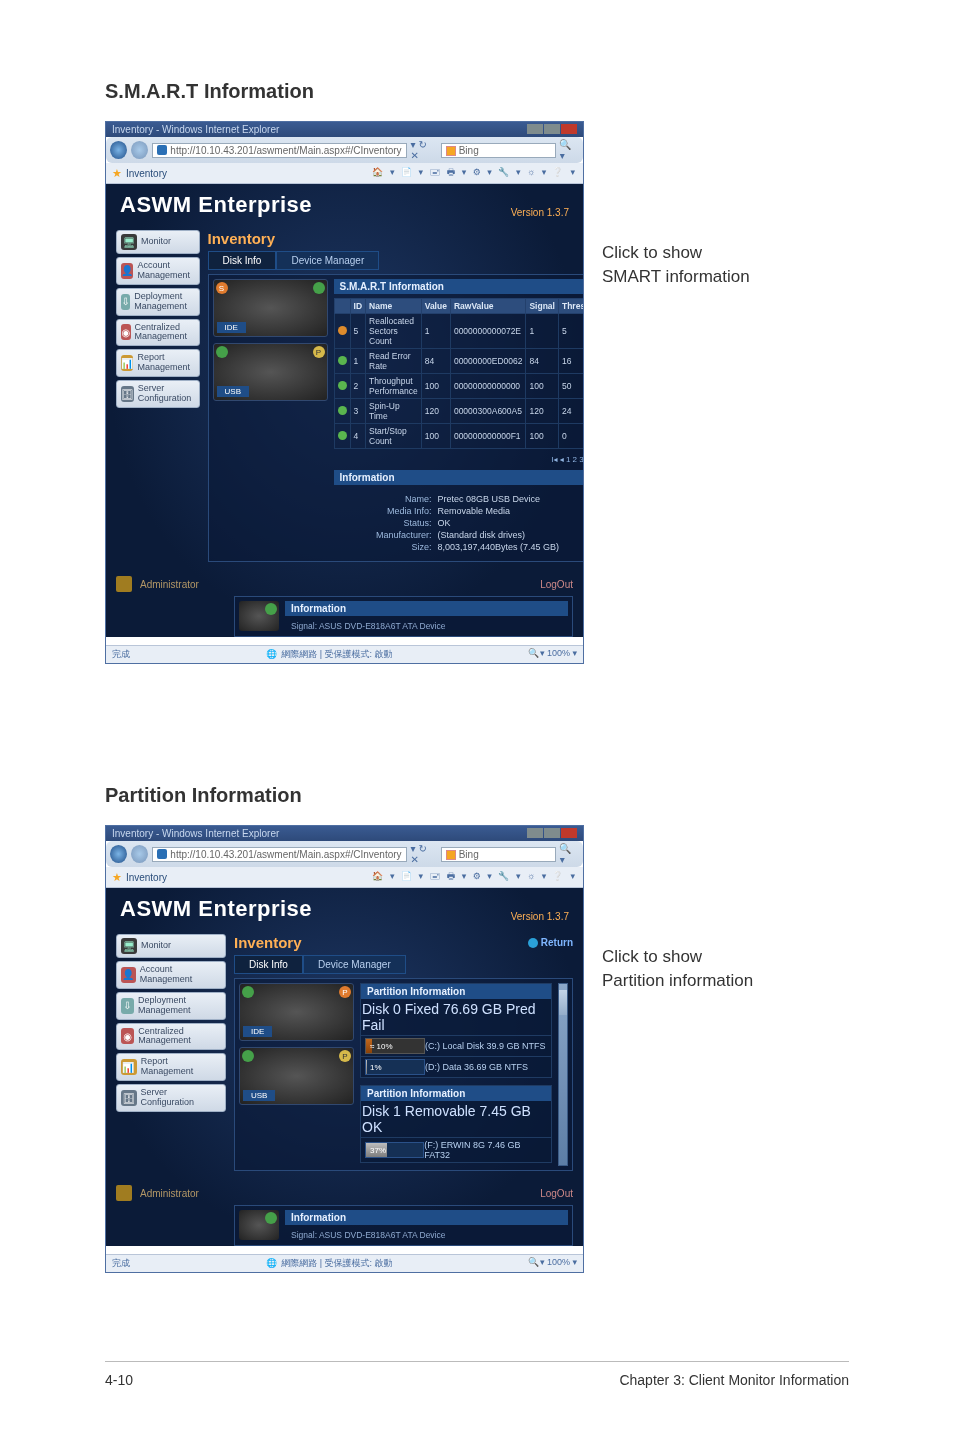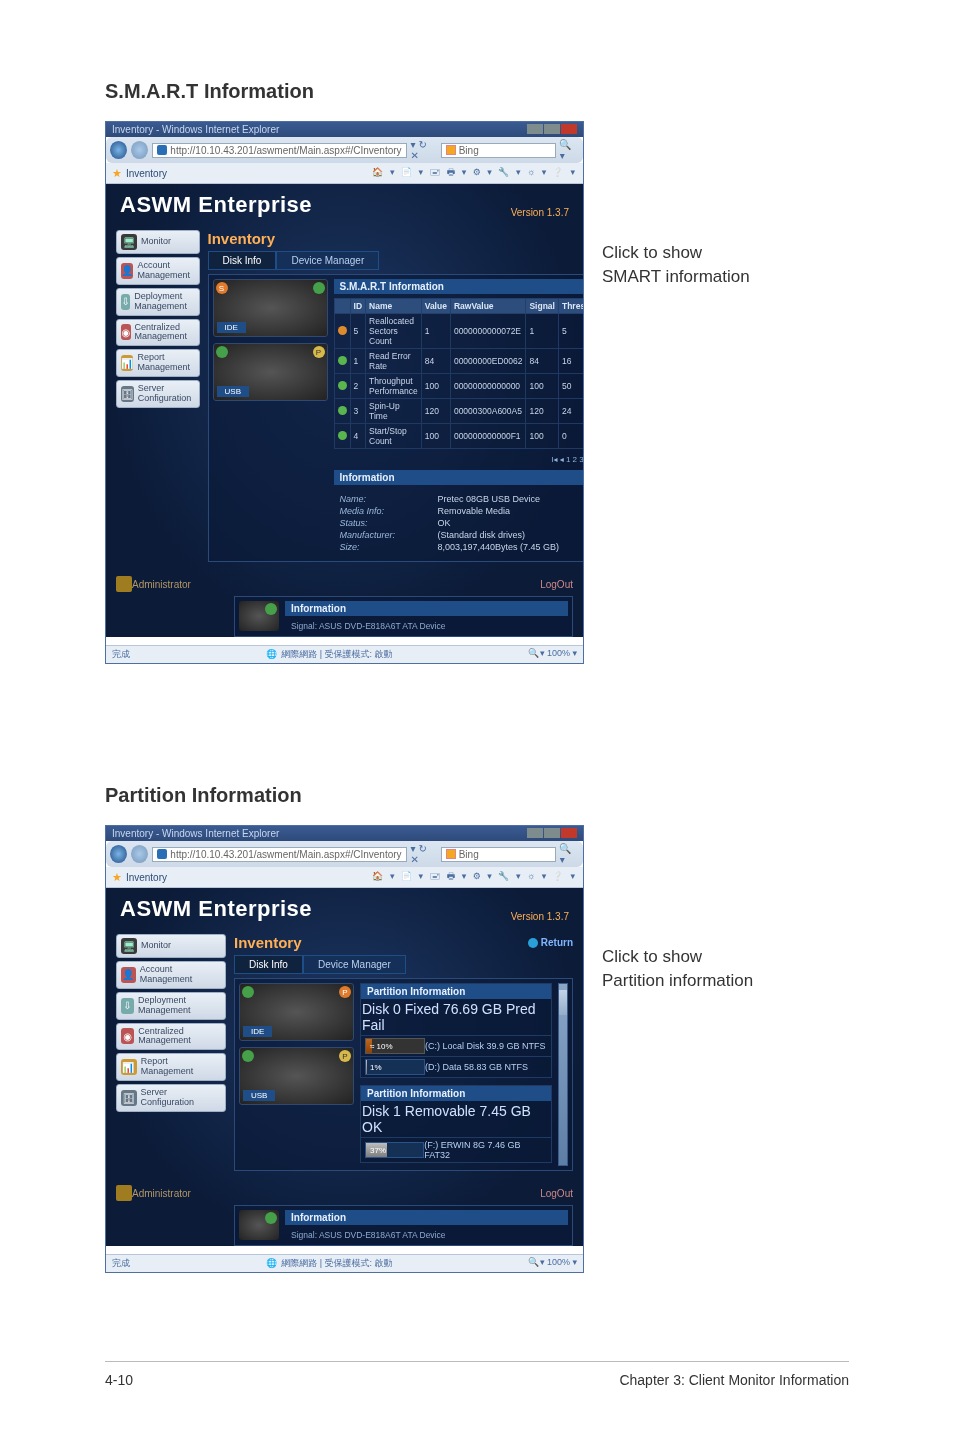--- a/index.html
+++ b/index.html
@@ -65,21 +65,21 @@
     background: radial-gradient(#7ab3e5,#1f4d87);
     display:inline-block;
   }
   .addr-input {
     flex:1; background:#fff; border:1px solid #9ab; padding:1px 4px; color:#666; font-size:10px;
     display:flex; align-items:center; gap:3px;
   }
   .addr-input .ie-icon{width:10px;height:10px;background:#2a6fb5;border-radius:2px;display:inline-block;}
   .search-box {
     width:120px; background:#fff; border:1px solid #9ab; padding:1px 4px; color:#666;
-    display:flex; align-items:flex-start; gap:3px;
+    display:flex; align-items:flex-end; gap:3px;
   }
   .bing-icon { width:10px;height:10px;background:#f5a623;border:1px solid #d88;display:inline-block;}
   .br-tabs {
     background:#e8eef6; padding:2px 6px; display:flex; justify-content:space-between; align-items:center;
     border-bottom:1px solid #b9c5d8;
   }
   .br-tab {
     display:flex; align-items:center; gap:4px; font-size:10px; color:#2a4d7a;
   }
   .star-icon{color:#f5a623;font-size:11px;}
@@ -183,21 +183,21 @@
   .dot{width:9px;height:9px;border-radius:50%;display:inline-block;}
   .dot.g{background:#5ab54e;}
   .dot.o{background:#de8b2c;}
   .pager{
     text-align:right; color:#8fb3e0; font-size:8px; padding:2px;
   }
   .info-grid{
     font-size:9px; color:#c8d6ea; padding:4px 6px;
   }
   .info-grid div{display:flex; gap:6px; padding:1px 0;}
-  .info-grid .lab{width:92px; text-align:left; color:#9cb9dd;font-style:italic;}
+  .info-grid .lab{width:92px; text-align:right; color:#9cb9dd;}
   
   .disk-line{
     color:#cfe1ff; font-size:14px; padding:2px 1px;
   }
   .disk-stack{
     border:1px solid #1f3b63; background:rgba(10,25,55,0.55);
     margin-bottom:3px;
   }
   .part-row{
     display:flex; align-items:center; gap:0; padding:2px 4px; border-top:1px solid #1f3b63;
@@ -207,21 +207,21 @@
     height:16px; width:60px; background:#153055; border:1px solid #2a5189; position:relative; overflow:hidden;
     display:flex; align-items:center;
   }
   .part-fill{ height:100%; background:linear-gradient(#bdbdbd,#7d7d7d);}
   .part-pct{ position:absolute; left:4px; color:#fff; font-size:8px;}
   .part-label{ color:#b7d0ef; font-size:9px;}
   .part-bar.total{ background:#333; border-color:#555;}
   .part-bar.total .part-fill{ background:linear-gradient(#c0661c,#8a4209);}
   
   .footer-row{
-    display:flex; align-items:center; padding:4px 10px; color:#b39766; font-size:10px;
+    display:flex; align-items:center; gap:8px; padding:4px 10px; color:#b39766; font-size:10px;
   }
   .footer-row .admin-ic{width:16px;height:16px;background:#a07c20;display:inline-block;border-radius:2px;}
   .footer-row .logout{color:#c88;}
   .info-bar{
     background:#e8eef6; font-size:9px; color:#4a6da0; padding:2px 6px; display:flex; justify-content:space-between; border-top:1px solid #b9c5d8;
   }
   .info-bar .globe{ color:#2a8; margin-right:4px;}
   
   .page-footer{
     position:absolute; bottom:50px; left:105px; right:105px;
@@ -572,21 +572,21 @@
                         <div class="part-fill" style="width:10%;"></div>
                         <span class="part-pct">≈ 10%</span>
                       </div>
                       <span class="part-label">(C:) Local Disk  39.9 GB  NTFS</span>
                     </div>
                     <div class="part-row">
                       <div class="part-bar">
                         <div class="part-fill" style="width:1%;"></div>
                         <span class="part-pct">1%</span>
                       </div>
-                      <span class="part-label">(D:) Data  58.83 GB  NTFS</span>
+                      <span class="part-label">(D:) Data  36.69 GB  NTFS</span>
                     </div>
                   </div>
 
                   <div class="disk-stack">
                     <div class="section-title">Partition Information</div>
                     <div class="disk-line">Disk 1 Removable  7.45 GB  OK</div>
                     <div class="part-row">
                       <div class="part-bar">
                         <div class="part-fill" style="width:37%;"></div>
                         <span class="part-pct">37%</span>

